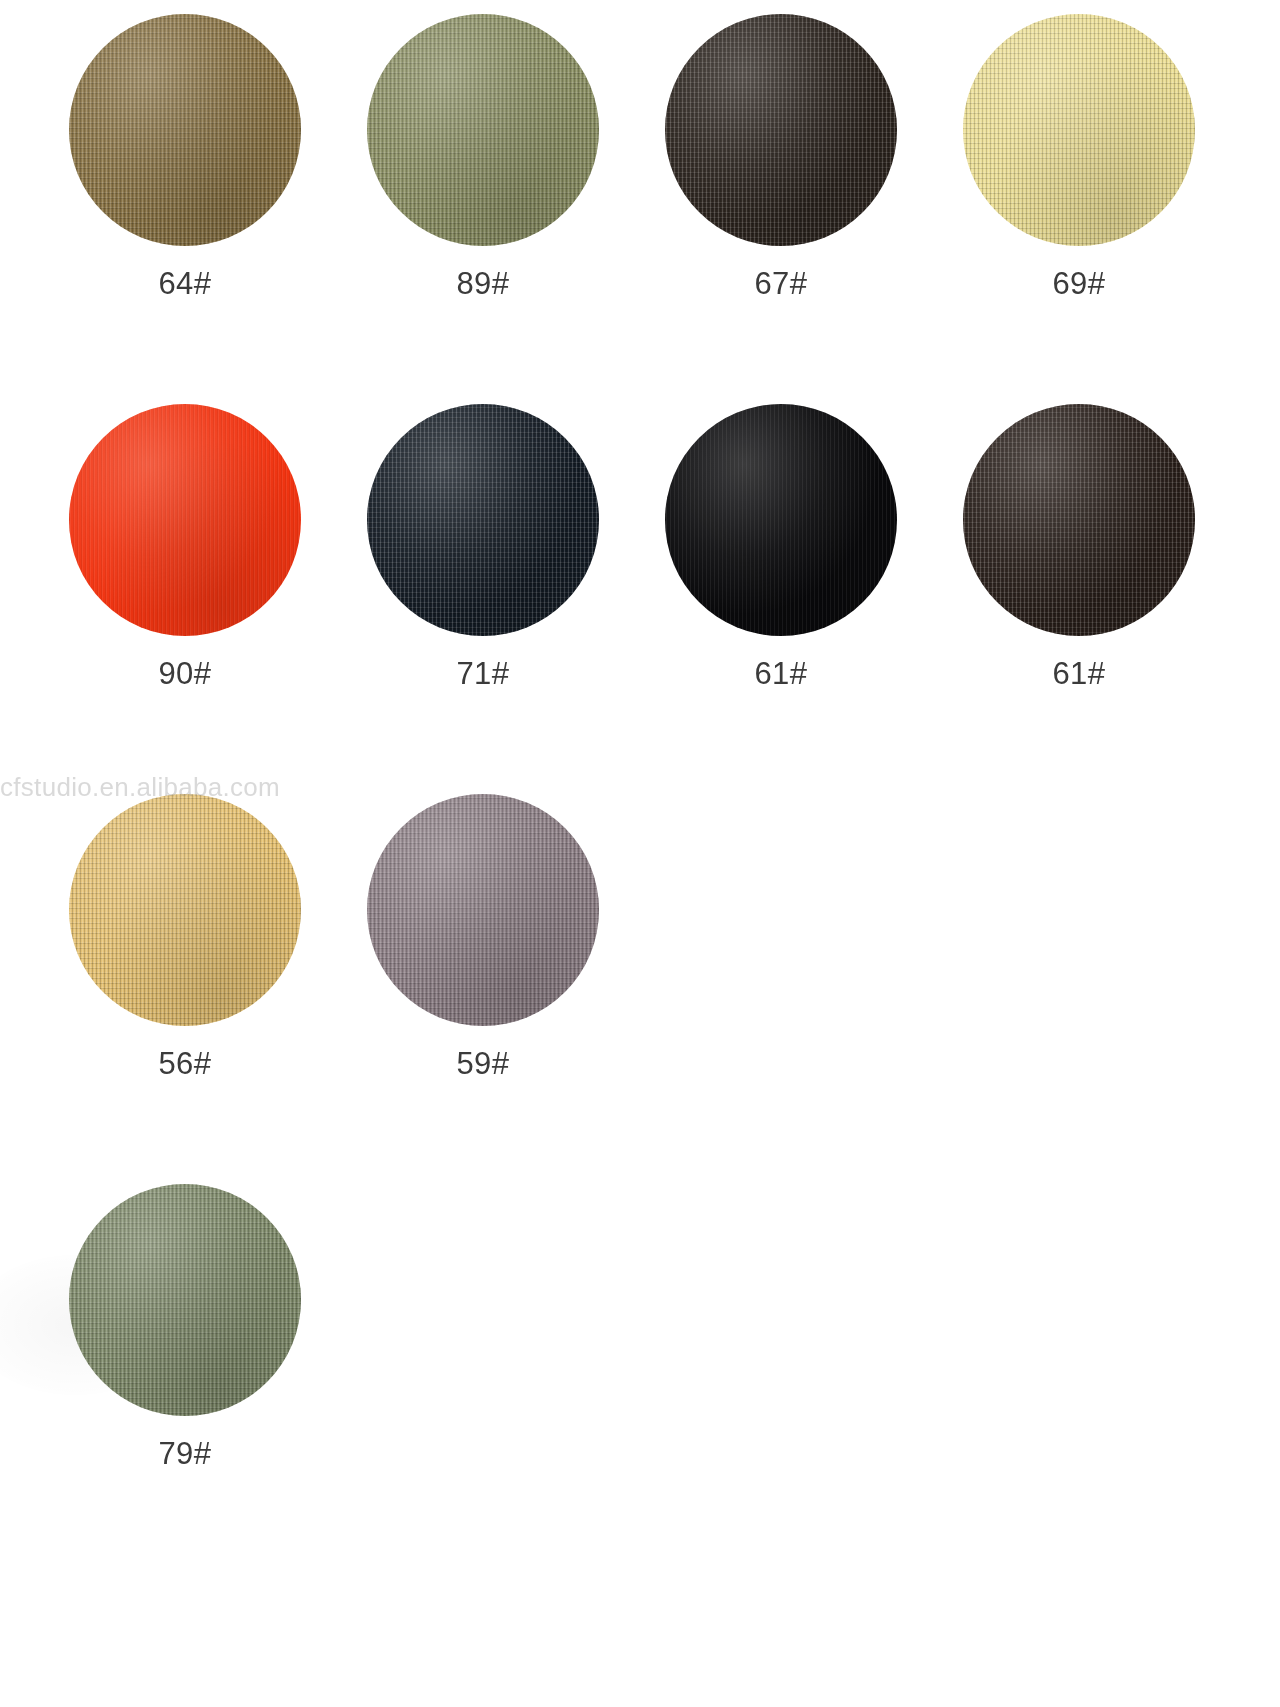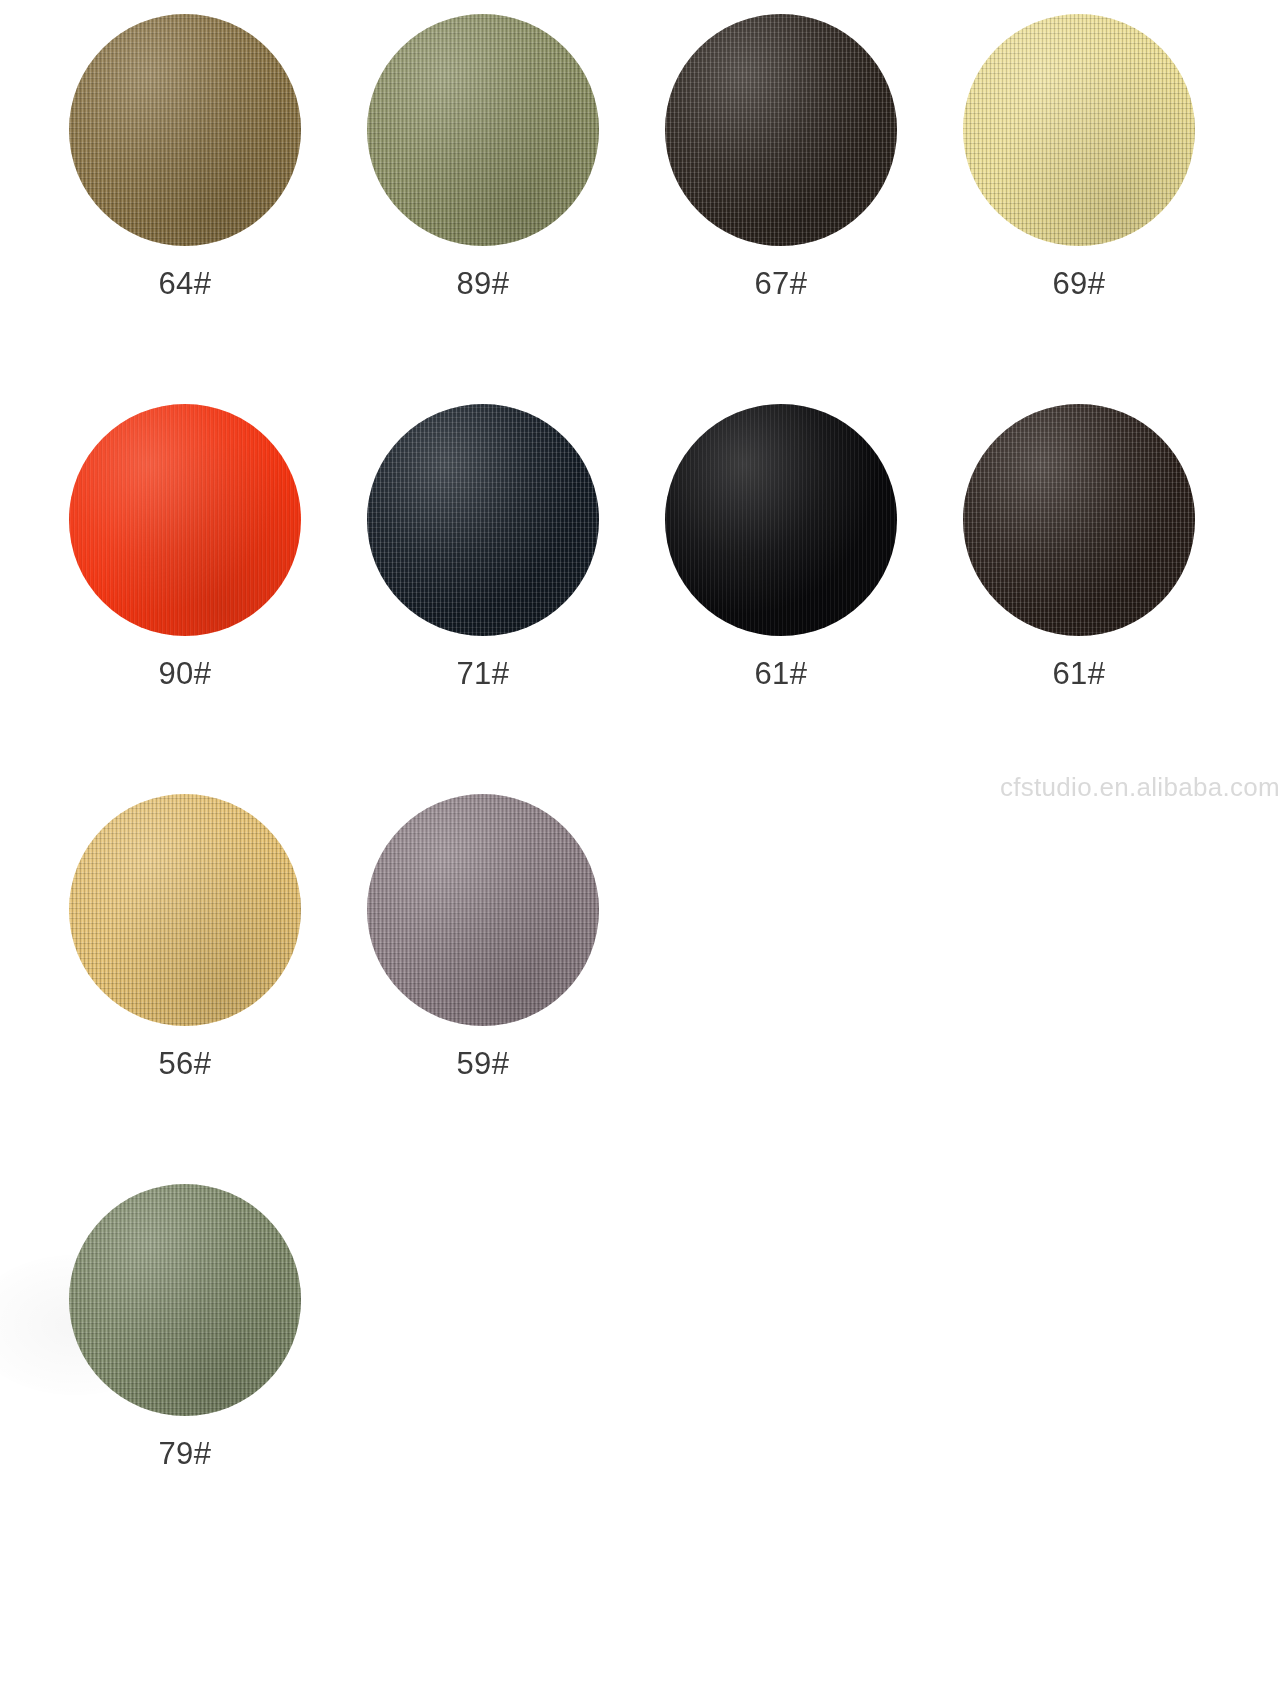--- a/index.html
+++ b/index.html
@@ -121,21 +121,21 @@
     line-height: 1;
     text-align: center;
   }
 
   
   .watermark {
     position: absolute;
     top: 772px;
     left: 0;
     width: 1280px;
-    text-align: right;
+    text-align: left;
     font-family: "Liberation Sans", sans-serif;
     font-size: 26px;
     letter-spacing: 0.3px;
     color: rgba(130, 130, 130, 0.30);
     z-index: 5;
     pointer-events: none;
     user-select: none;
     white-space: nowrap;
   }
 

